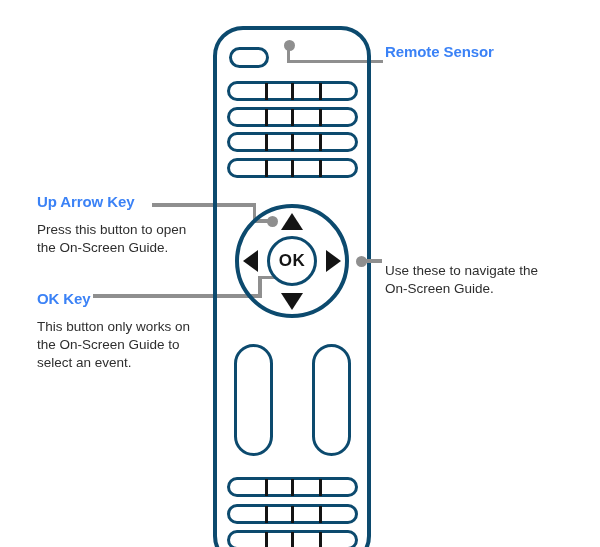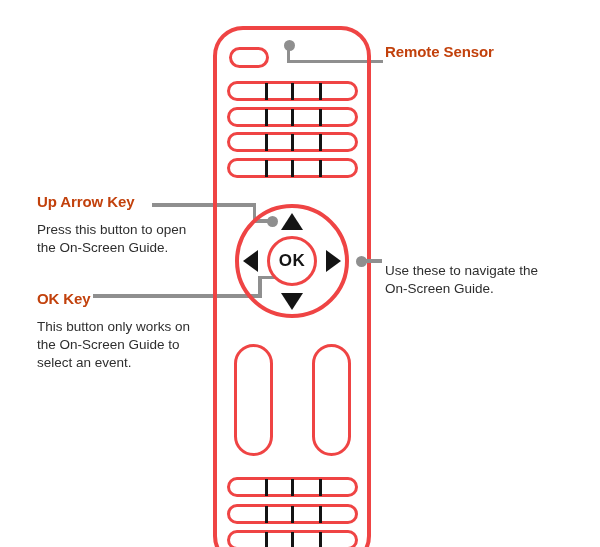--- a/index.html
+++ b/index.html
@@ -5,41 +5,41 @@
   html,body{margin:0;padding:0;background:#ffffff;}
   #stage{
     position:relative;width:600px;height:547px;overflow:hidden;
     background:#ffffff;font-family:"Liberation Sans",sans-serif;
   }
   
   .c-line{position:absolute;background:#8f8f8f;z-index:1;}
   .c-dot{position:absolute;width:11px;height:11px;border-radius:50%;background:#8f8f8f;z-index:1;}
   .c-elbow{position:absolute;border-left:3.5px solid #8f8f8f;border-bottom:3.5px solid #8f8f8f;z-index:1;}
   
-  .stroke{box-sizing:border-box;border:3px solid #ef4444;background:#ffffff;position:absolute;}
+  .stroke{box-sizing:border-box;border:3px solid #0c4a6e;background:#ffffff;position:absolute;}
   #remote-body{left:213px;top:26px;width:158px;height:540px;border-width:4px;border-radius:30px;z-index:2;background:transparent;}
   #power-btn{left:229px;top:47px;width:40px;height:21px;border-radius:10.5px;z-index:3;}
   .btn-row{left:227px;width:131px;height:20px;border-radius:10px;z-index:3;}
   .btn-row .div{position:absolute;top:-1px;width:3px;height:17px;background:#141414;}
   .btn-row .d1{left:calc(29% - 1.5px);}
   .btn-row .d2{left:calc(50% - 1.5px);}
   .btn-row .d3{left:calc(72% - 1.5px);}
   #dpad{left:235px;top:204px;width:114px;height:114px;border-width:4px;border-radius:50%;z-index:2;background:transparent;}
   #ok-btn{left:267px;top:236px;width:50px;height:50px;border-radius:50%;z-index:3;
     display:flex;align-items:center;justify-content:center;
     font-weight:700;font-size:17px;letter-spacing:.5px;color:#141414;}
   .tri{position:absolute;width:0;height:0;z-index:3;}
   #tri-up{left:281px;top:213px;border-left:11px solid transparent;border-right:11px solid transparent;border-bottom:17px solid #141414;}
   #tri-down{left:281px;top:293px;border-left:11px solid transparent;border-right:11px solid transparent;border-top:17px solid #141414;}
   #tri-left{left:243px;top:250px;border-top:11px solid transparent;border-bottom:11px solid transparent;border-right:15px solid #141414;}
   #tri-right{left:326px;top:250px;border-top:11px solid transparent;border-bottom:11px solid transparent;border-left:15px solid #141414;}
   .vpill{top:344px;width:39px;height:112px;border-radius:19.5px;z-index:3;}
   
   .label{position:absolute;z-index:4;}
-  .label h3{margin:0;font-size:15px;line-height:16px;font-weight:700;color:#c2410c;letter-spacing:-.1px;white-space:nowrap;}
+  .label h3{margin:0;font-size:15px;line-height:16px;font-weight:700;color:#3b82f6;letter-spacing:-.1px;white-space:nowrap;}
   .label p{margin:11px 0 0;font-size:13.5px;line-height:18px;color:#2e2e2e;white-space:pre-line;}
 </style>
 </head>
 <body>
 
 <div id="stage">
 
   <div class="c-dot" style="left:284px;top:40px;"></div>
   <div class="c-elbow" style="left:287px;top:45px;width:93px;height:15px;"></div>
 

